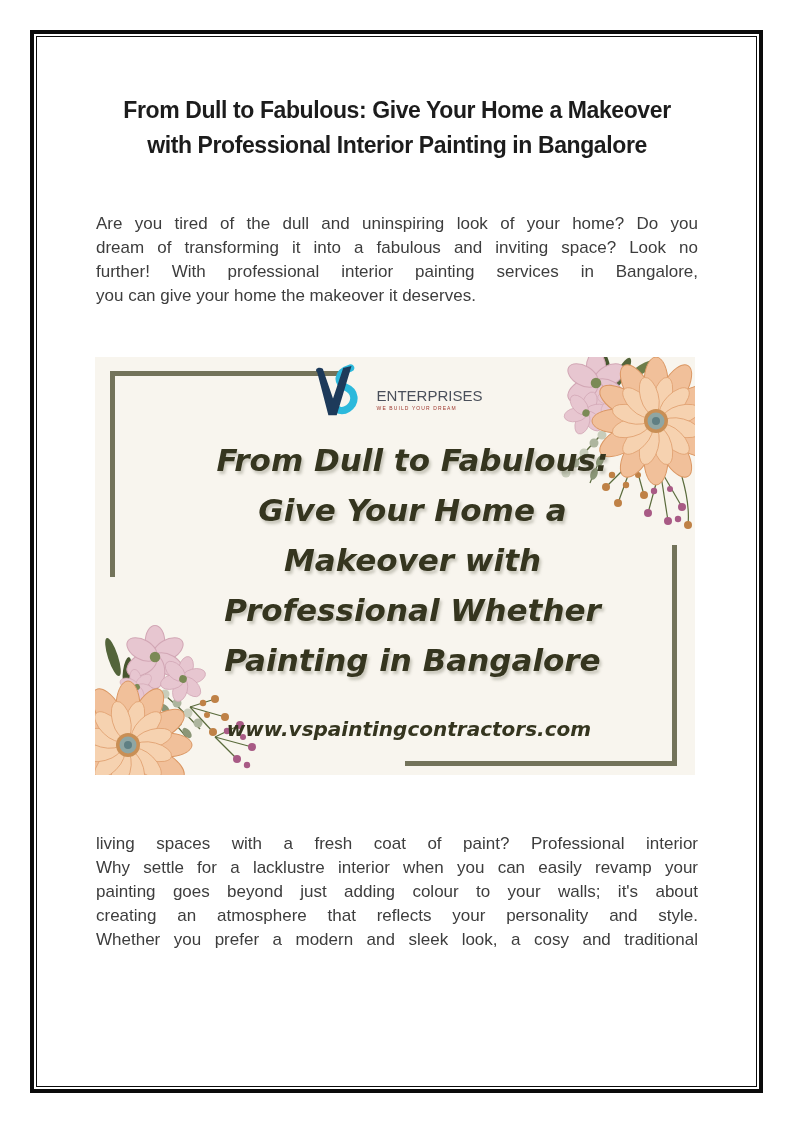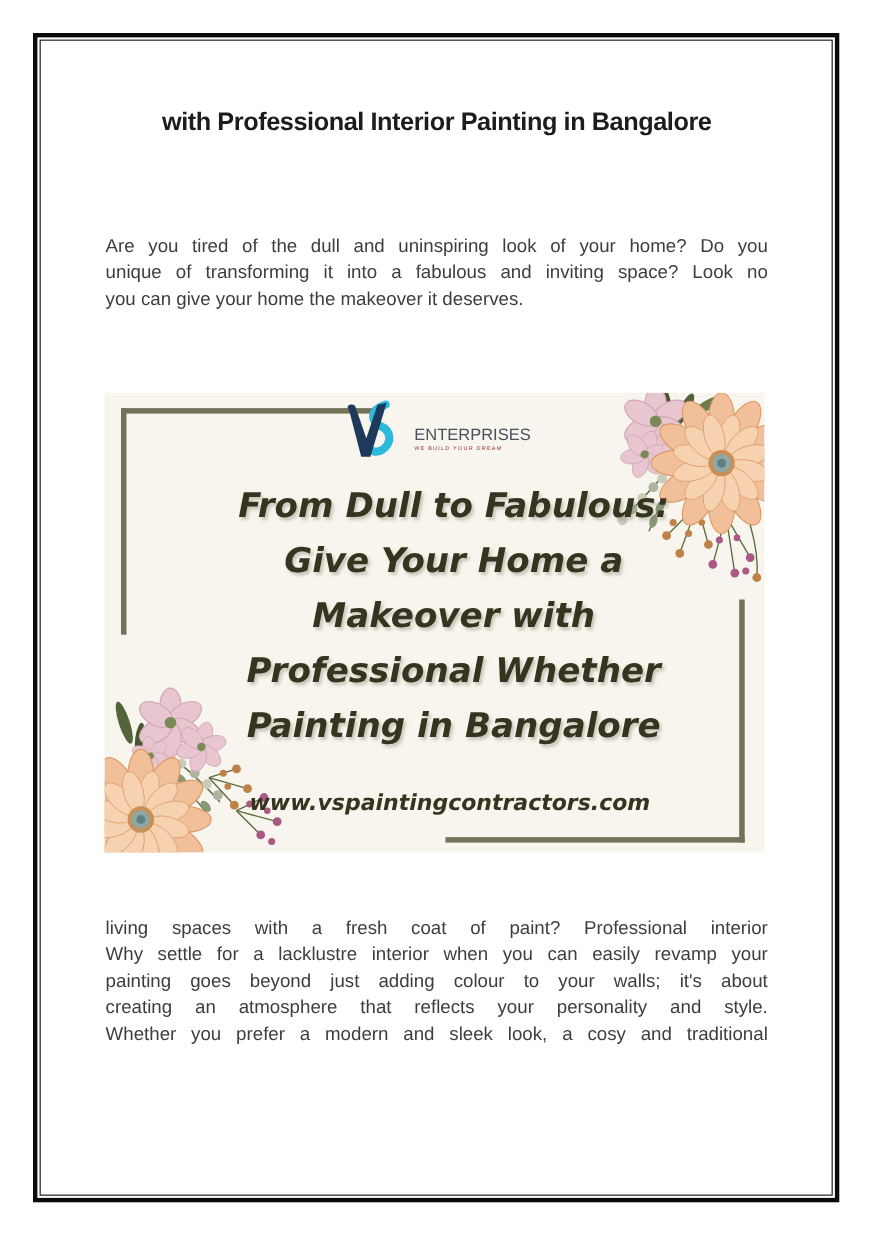--- a/index.html
+++ b/index.html
@@ -62,26 +62,28 @@
 </head>
 <body>
 
 <div class="page">
 
   <div class="page-frame">
     <div class="page-frame-inner"></div>
   </div>
 
   <h1 class="heading">
+    <span class="hline">From Dull to Fabulous: Give Your Home a Makeover</span>
     <span class="hline">with Professional Interior Painting in Bangalore</span>
   </h1>
 
   <div class="para para-intro">
       <div class="jline">Are you tired of the dull and uninspiring look of your home? Do you</div>
-      <div class="jline">unique of transforming it into a fabulous and inviting space? Look no</div>
+      <div class="jline">dream of transforming it into a fabulous and inviting space? Look no</div>
+      <div class="jline">further! With professional interior painting services in Bangalore,</div>
       <div class="jline last">you can give your home the makeover it deserves.</div>
     </div>
 
   <div class="flyer">
 
     <svg class="flowers" width="600" height="418" viewBox="0 0 600 418" xmlns="http://www.w3.org/2000/svg">
       <defs>
         <g id="bigflower">
           <g fill="#f1c09a" stroke="#db9763" stroke-width="1">
             <ellipse cx="0" cy="-38" rx="12" ry="26"></ellipse>

